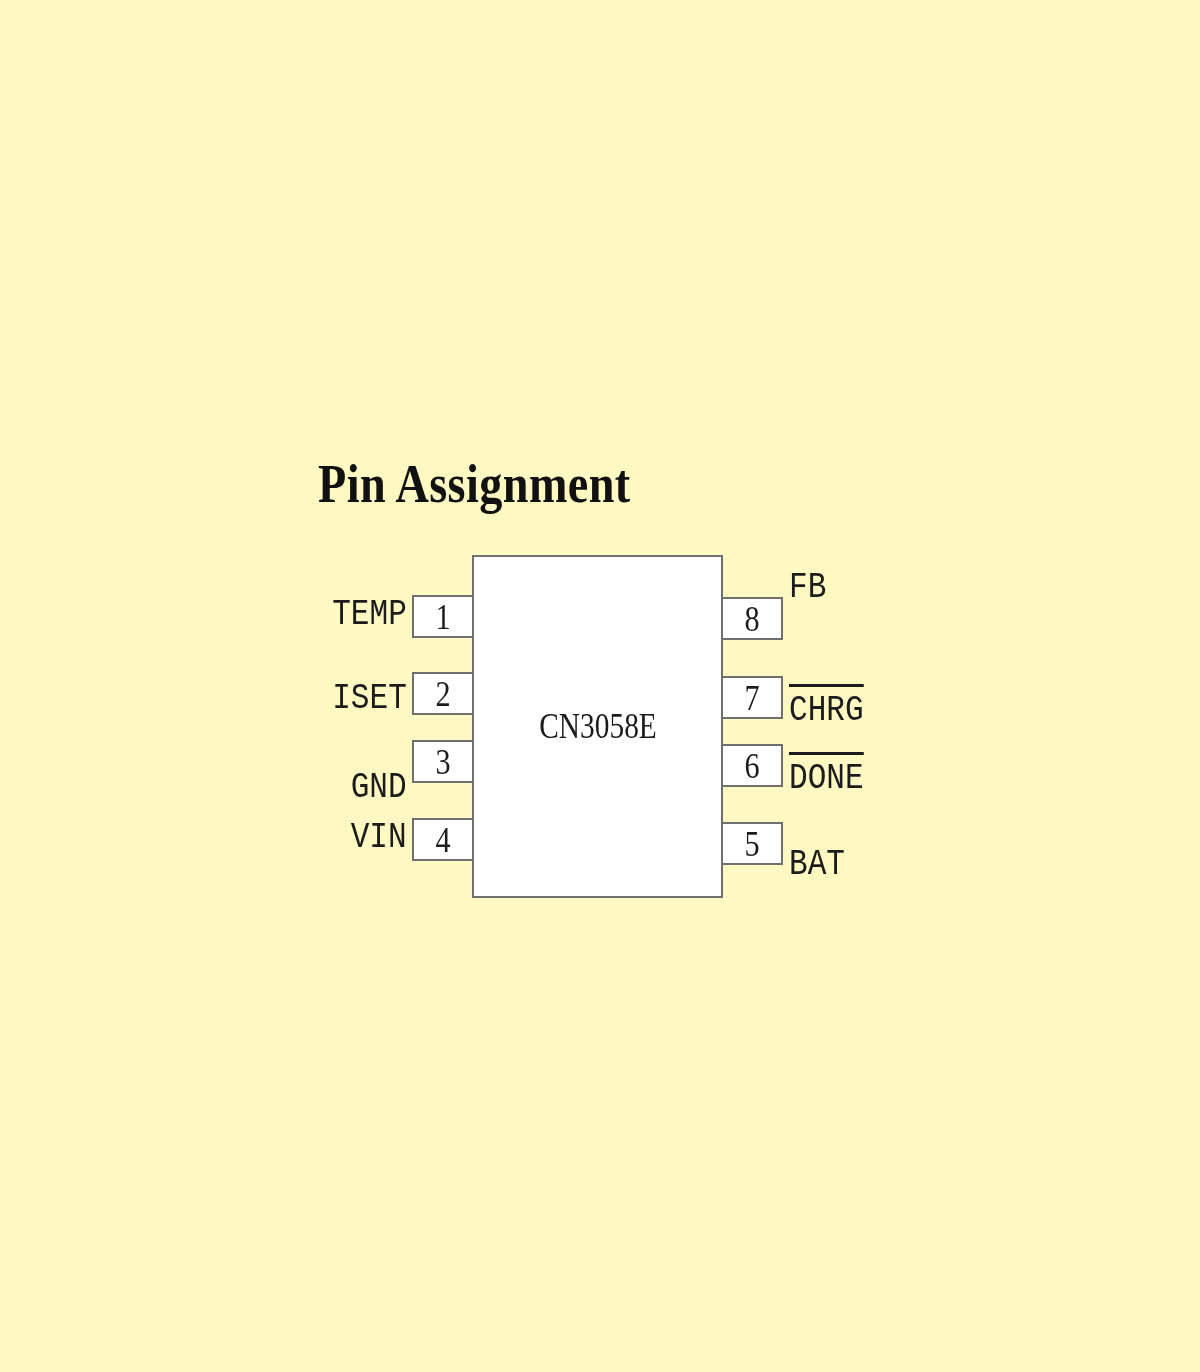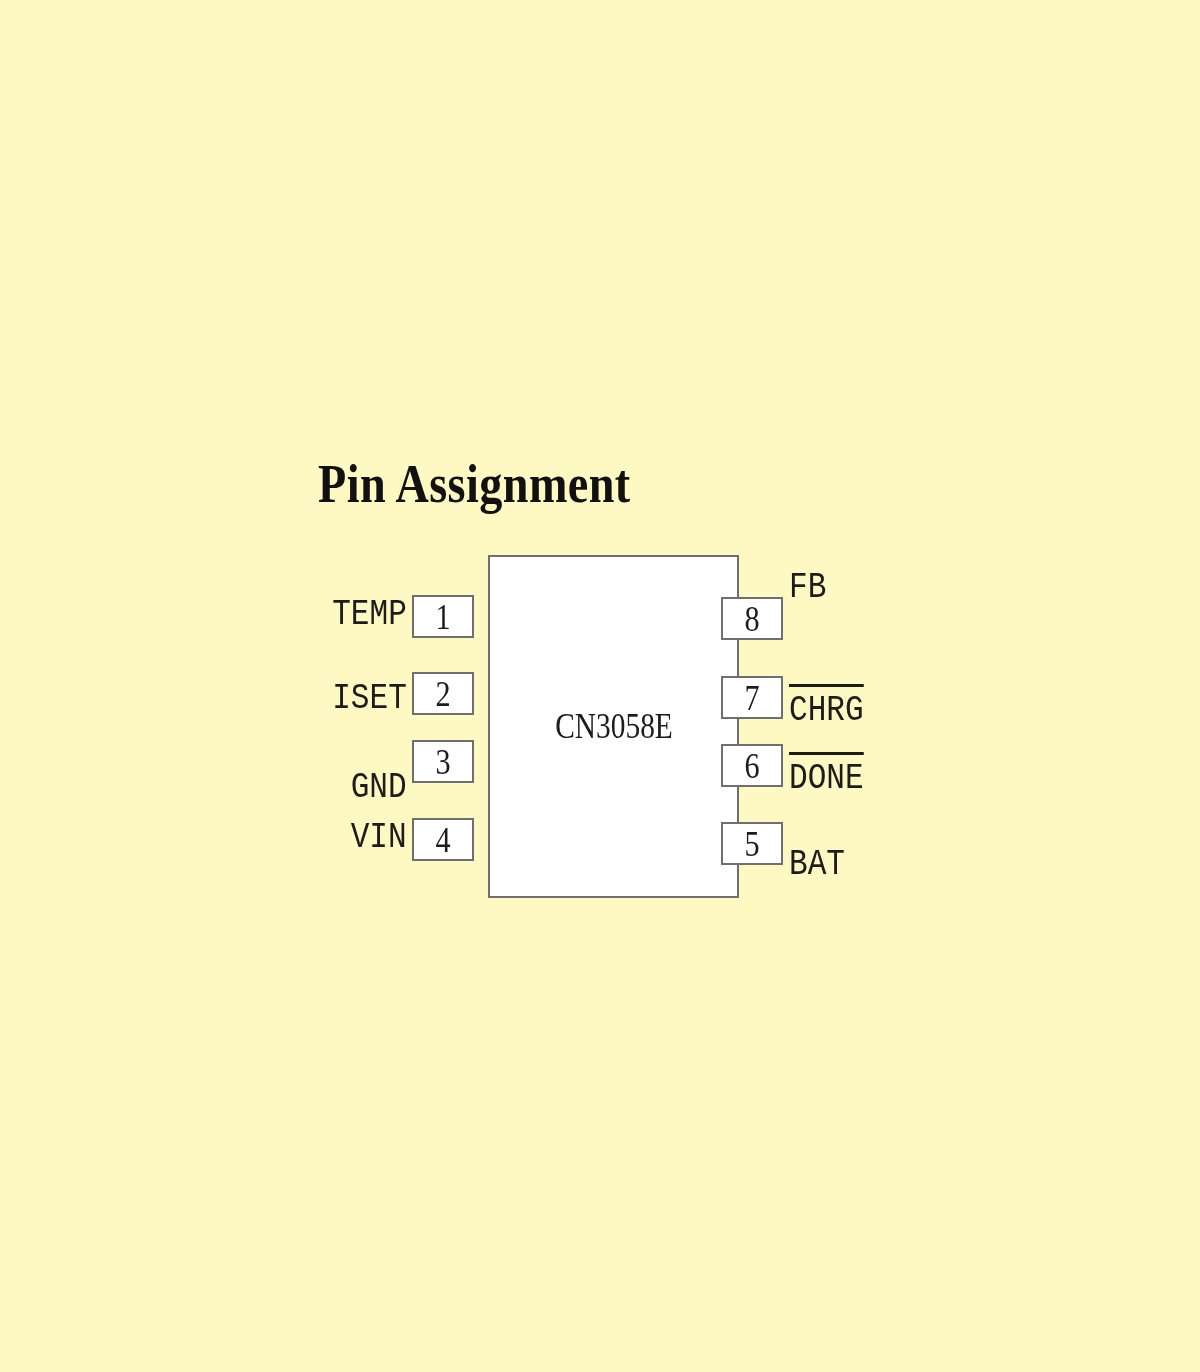--- a/index.html
+++ b/index.html
@@ -32,21 +32,20 @@
     left:472px;
     top:555px;
     width:251px;
     height:343px;
     border:2px solid var(--line-color);
     box-sizing:border-box;
     background:#ffffff;
     display:flex;
     align-items:center;
     justify-content:center;
-    margin-left:16px;
   }
   .chip-name{
     font-size:35px;
     color:var(--text-color);
     transform:scaleX(0.84);
     transform-origin:center center;
     white-space:nowrap;
   }
   .pin-box{
     position:absolute;

